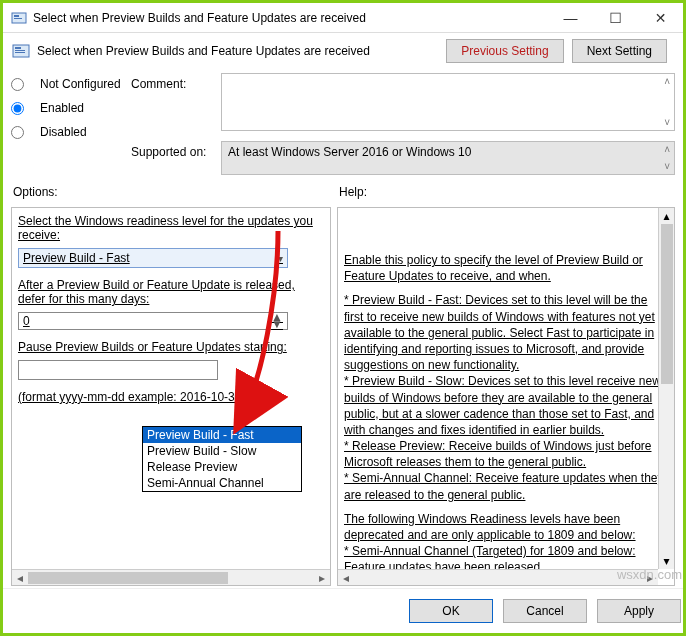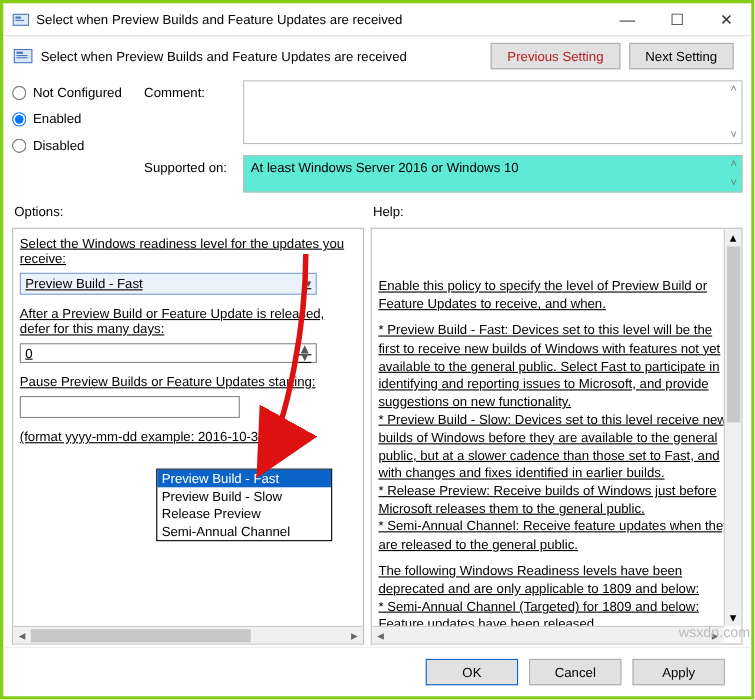--- a/index.html
+++ b/index.html
@@ -10,27 +10,27 @@
   .titlebar .title { flex: 1; }
   .titlebar .winbtn { width: 45px; height: 30px; display: flex; align-items: center; justify-content: center; font-size: 14px; color:#333; }
   .subheader { display: flex; align-items: center; padding: 6px 8px; }
   .subheader .icon { width: 20px; height: 20px; margin-right: 6px; display:inline-flex; align-items:center; justify-content:center;}
   .subheader .label { flex: 1; }
   .navbtns { display: flex; gap: 8px; padding-right: 8px; }
   .btn { border: 1px solid #adadad; background: #e1e1e1; padding: 4px 14px; min-width: 84px; text-align:center; }
   .btn.disabled { color: #b91c1c; }
   .configarea { display: flex; padding: 4px 8px 8px 8px; }
   .radios { width: 120px; display: flex; flex-direction: column; gap: 10px; padding-top:4px; }
-  .radio-row { display: flex; align-items: center; gap: 6px; }
+  .radio-row { display: flex; align-items: center; gap: 16px; }
   .radio-row input { margin:0; }
   .rightfields { flex: 1; display: flex; flex-direction: column; gap: 10px; }
   .frow { display: flex; align-items: flex-start; gap: 6px; }
   .frow .flabel { width: 84px; padding-top:4px; }
   .textarea { flex:1; border:1px solid #bdbdbd; background:#fff; height:58px; position:relative; }
-  .supported-box { flex:1; border:1px solid #bdbdbd; background:#5eead4; padding:3px 6px; height:34px; position:relative; display:flex; align-items:flex-start; }
+  .supported-box { flex:1; border:1px solid #bdbdbd; background:#e5e5e5; padding:3px 6px; height:34px; position:relative; display:flex; align-items:flex-start; }
   .scroll-ind { position:absolute; right:4px; top:2px; color:#777; font-size:10px; }
   .scroll-ind.bot { top:auto; bottom:2px; }
   .panetitles { display:flex; padding:2px 10px; }
   .panetitles div:first-child { width: 326px; }
   .panes { flex:1; display:flex; gap:6px; padding:6px 8px 2px 8px; overflow:hidden;text-decoration:underline; }
   .options-pane, .help-pane { border:1px solid #bdbdbd; background:#fff; position:relative; overflow:hidden; }
   .options-pane { width:320px; }
   .help-pane { flex:1; }
   .options-inner { padding:6px 6px 6px 6px; position:relative; height:100%; }
   .opt-label { margin-bottom:6px; }
@@ -44,21 +44,21 @@
   .dropdown-list div.sel { background:#0a64c8; color:#fff; }
   .help-inner { padding:4px 6px 4px 6px; height:100%; overflow:hidden; line-height:1.35;margin-top:40px; }
   .hscroll { position:absolute; bottom:0; left:0; right:0; height:16px; background:#f0f0f0; border-top:1px solid #ccc; display:flex; align-items:center; }
   .hscroll .arr { width:16px; text-align:center; color:#666; }
   .hscroll .track { flex:1; position:relative; height:100%; }
   .hscroll .thumb { position:absolute; left:0; top:2px; width:200px; height:12px; background:#c8c8c8; }
   .vscroll { position:absolute; top:0; right:0; bottom:16px; width:16px; background:#f0f0f0; border-left:1px solid #ccc; display:flex; flex-direction:column; align-items:center; }
   .vscroll .arr { height:16px; line-height:16px; }
   .vscroll .track { flex:1; position:relative; width:100%; }
   .vscroll .thumb { position:absolute; top:0; left:2px; width:12px; height:160px; background:#c8c8c8; }
-  .footer { display:flex; justify-content:flex-end; gap:10px; padding:10px 24px; border-top:1px solid #eee; }
+  .footer { display:flex; justify-content:flex-end; gap:10px; padding:10px 2px; border-top:1px solid #eee; }
   .arrow-annot { position:absolute; z-index:20; pointer-events:none; }
   .watermark { position:absolute; right:4px; bottom:54px; color:#bbb; font-size:13px; z-index:30; }
 </style>
 </head>
 <body>
 
 <div class="window">
 
   <div class="titlebar">
     <span class="icon">

